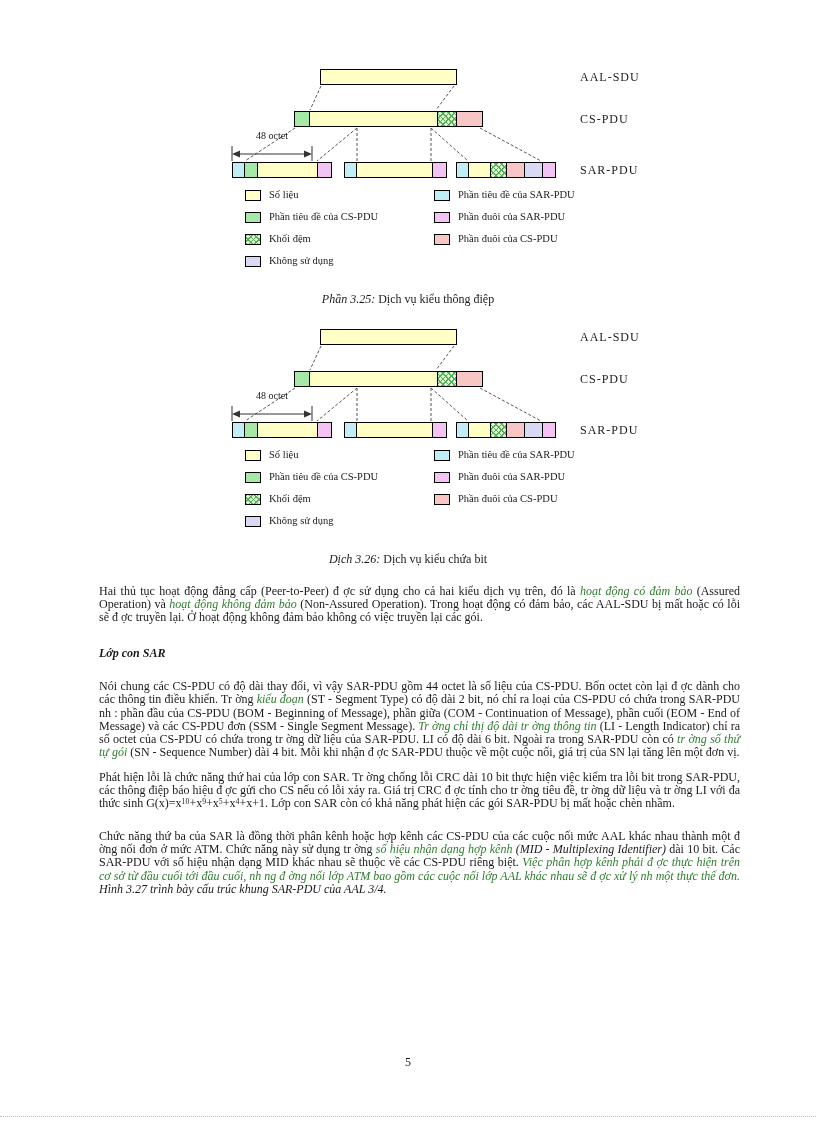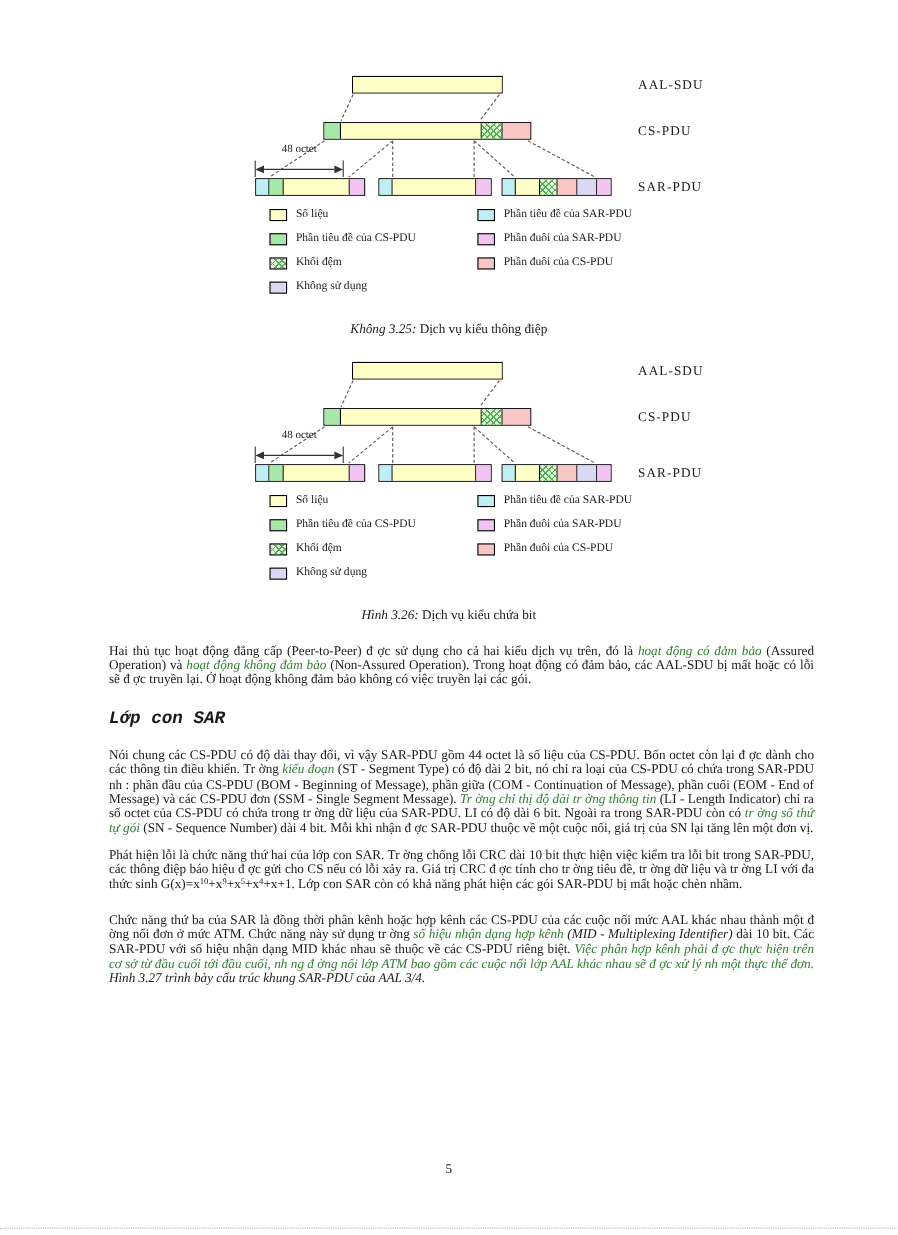--- a/index.html
+++ b/index.html
@@ -21,21 +21,21 @@
   .arrow-label { position:absolute; left:224px; top:66px; width:96px; text-align:center; font-size:10px; }
   .legend-swatch { position:absolute; width:16px; height:11px; border:1px solid #000; }
   .legend-label { position:absolute; font-size:10.5px; white-space:nowrap; }
   .fig-caption { position:absolute; top:228px; left:0; width:100%; text-align:center; font-size:12px; }
   .cap-label { font-style:italic; }
   .body-text {
     position:absolute; left:99px; top:585px; width:641px;
     font-size:12px; line-height:13.1px; text-align:justify;
   }
   .para { margin:0; }
-  .section-heading { margin-top:23px; font-size:16px; font-style:italic; font-weight:bold;font-family:Liberation Mono, monospace; }
+  .section-heading { margin-top:23px; font-size:12px; font-style:italic; font-weight:bold; }
   .p2 { margin-top:20px; }
   .p3 { margin-top:12px; }
   .p4 { margin-top:20px; }
   .it { font-style:italic; }
   .grn { color:var(--accent-green,#2e7d2e);font-style:italic; }
   sup { font-size:0.65em; line-height:0; vertical-align:baseline; position:relative; top:-0.45em; }
   .page-number { position:absolute; top:1055px; left:0; width:100%; text-align:center; font-size:12px; }
   .bottom-dots { position:absolute; left:0; top:1116px; width:816px; height:0; border-top:1px dotted #bdbdbd; }
 </style>
 </head>
@@ -98,21 +98,21 @@
       <div class="legend-swatch" style="left: 245px; top: 170px; background-color: rgb(221, 244, 210); background-image: repeating-linear-gradient(45deg, rgb(85, 176, 85) 0px, rgb(85, 176, 85) 1px, transparent 1px, transparent 4px), repeating-linear-gradient(135deg, rgb(85, 176, 85) 0px, rgb(85, 176, 85) 1px, transparent 1px, transparent 4px);"></div>
       <div class="legend-label" style="left: 269px; top: 169px;">Khối đệm</div>
       <div class="legend-swatch" style="left: 245px; top: 192px; background-color: rgb(217, 217, 243);"></div>
       <div class="legend-label" style="left: 269px; top: 191px;">Không sử dụng</div>
       <div class="legend-swatch" style="left: 434px; top: 126px; background-color: rgb(191, 239, 245);"></div>
       <div class="legend-label" style="left: 458px; top: 125px;">Phần tiêu đề của SAR-PDU</div>
       <div class="legend-swatch" style="left: 434px; top: 148px; background-color: rgb(243, 196, 243);"></div>
       <div class="legend-label" style="left: 458px; top: 147px;">Phần đuôi của SAR-PDU</div>
       <div class="legend-swatch" style="left: 434px; top: 170px; background-color: rgb(249, 198, 198);"></div>
       <div class="legend-label" style="left: 458px; top: 169px;">Phần đuôi của CS-PDU</div>
-      <div class="fig-caption"><span class="cap-label">Không 3.25:</span><span> Dịch vụ kiểu thông điệp</span></div>
+      <div class="fig-caption"><span class="cap-label">Phần 3.25:</span><span> Dịch vụ kiểu thông điệp</span></div>
     </div>
   <div class="figure" id="figure-326">
       <svg width="816" height="252" class="fig-svg">
         <line x1="321" y1="22" x2="310" y2="46" stroke="#555" stroke-width="1" stroke-dasharray="3,2"></line>
         <line x1="454" y1="22" x2="436" y2="46" stroke="#555" stroke-width="1" stroke-dasharray="3,2"></line>
         <line x1="295" y1="64" x2="245" y2="97" stroke="#555" stroke-width="1" stroke-dasharray="3,2"></line>
         <line x1="357" y1="64" x2="317" y2="97" stroke="#555" stroke-width="1" stroke-dasharray="3,2"></line>
         <line x1="357" y1="64" x2="357" y2="97" stroke="#555" stroke-width="1" stroke-dasharray="3,2"></line>
         <line x1="431" y1="64" x2="431" y2="97" stroke="#555" stroke-width="1" stroke-dasharray="3,2"></line>
         <line x1="431" y1="64" x2="468" y2="97" stroke="#555" stroke-width="1" stroke-dasharray="3,2"></line>
@@ -162,21 +162,21 @@
       <div class="legend-swatch" style="left: 245px; top: 170px; background-color: rgb(221, 244, 210); background-image: repeating-linear-gradient(45deg, rgb(85, 176, 85) 0px, rgb(85, 176, 85) 1px, transparent 1px, transparent 4px), repeating-linear-gradient(135deg, rgb(85, 176, 85) 0px, rgb(85, 176, 85) 1px, transparent 1px, transparent 4px);"></div>
       <div class="legend-label" style="left: 269px; top: 169px;">Khối đệm</div>
       <div class="legend-swatch" style="left: 245px; top: 192px; background-color: rgb(217, 217, 243);"></div>
       <div class="legend-label" style="left: 269px; top: 191px;">Không sử dụng</div>
       <div class="legend-swatch" style="left: 434px; top: 126px; background-color: rgb(191, 239, 245);"></div>
       <div class="legend-label" style="left: 458px; top: 125px;">Phần tiêu đề của SAR-PDU</div>
       <div class="legend-swatch" style="left: 434px; top: 148px; background-color: rgb(243, 196, 243);"></div>
       <div class="legend-label" style="left: 458px; top: 147px;">Phần đuôi của SAR-PDU</div>
       <div class="legend-swatch" style="left: 434px; top: 170px; background-color: rgb(249, 198, 198);"></div>
       <div class="legend-label" style="left: 458px; top: 169px;">Phần đuôi của CS-PDU</div>
-      <div class="fig-caption"><span class="cap-label">Hình 3.26:</span><span> Dịch vụ kiểu chứa bit</span></div>
+      <div class="fig-caption"><span class="cap-label">Dịch 3.26:</span><span> Dịch vụ kiểu chứa bit</span></div>
     </div>
 
   <div class="body-text">
     <p class="para"><span>Hai thủ tục hoạt động đẳng cấp (Peer-to-Peer) đ ợc sử dụng cho cả hai kiểu dịch vụ trên, đó là </span><span class="it grn">hoạt động có đảm bảo</span><span> (Assured Operation) và </span><span class="it grn">hoạt động không đảm bảo</span><span> (Non-Assured Operation). Trong hoạt động có đảm bảo, các AAL-SDU bị mất hoặc có lỗi sẽ đ ợc truyền lại. Ở hoạt động không đảm bảo không có việc truyền lại các gói.</span></p>
     <h3 class="section-heading">Lớp con SAR</h3>
     <p class="para p2"><span>Nói chung các CS-PDU có độ dài thay đổi, vì vậy SAR-PDU gồm 44 octet là số liệu của CS-PDU. Bốn octet còn lại đ ợc dành cho các thông tin điều khiển. Tr ờng </span><span class="it grn">kiểu đoạn</span><span> (ST - Segment Type) có độ dài 2 bit, nó chỉ ra loại của CS-PDU có chứa trong SAR-PDU nh : phần đầu của CS-PDU (BOM - Beginning of Message), phần giữa (COM - Continuation of Message), phần cuối (EOM - End of Message) và các CS-PDU đơn (SSM - Single Segment Message). </span><span class="it grn">Tr ờng chỉ thị độ dài tr ờng thông tin</span><span> (LI - Length Indicator) chỉ ra số octet của CS-PDU có chứa trong tr ờng dữ liệu của SAR-PDU. LI có độ dài 6 bit. Ngoài ra trong SAR-PDU còn có </span><span class="it grn">tr ờng số thứ tự gói</span><span> (SN - Sequence Number) dài 4 bit. Mỗi khi nhận đ ợc SAR-PDU thuộc về một cuộc nối, giá trị của SN lại tăng lên một đơn vị.</span></p>
     <p class="para p3"><span>Phát hiện lỗi là chức năng thứ hai của lớp con SAR. Tr ờng chống lỗi CRC dài 10 bit thực hiện việc kiểm tra lỗi bit trong SAR-PDU, các thông điệp báo hiệu đ ợc gửi cho CS nếu có lỗi xảy ra. Giá trị CRC đ ợc tính cho tr ờng tiêu đề, tr ờng dữ liệu và tr ờng LI với đa thức sinh G(x)=x</span><sup>10</sup><span>+x</span><sup>9</sup><span>+x</span><sup>5</sup><span>+x</span><sup>4</sup><span>+x+1. Lớp con SAR còn có khả năng phát hiện các gói SAR-PDU bị mất hoặc chèn nhầm.</span></p>
     <p class="para p4"><span>Chức năng thứ ba của SAR là đồng thời phân kênh hoặc hợp kênh các CS-PDU của các cuộc nối mức AAL khác nhau thành một đ ờng nối đơn ở mức ATM. Chức năng này sử dụng tr ờng </span><span class="it grn">số hiệu nhận dạng hợp kênh</span><span class="it"> (MID - Multiplexing Identifier)</span><span> dài 10 bit. Các SAR-PDU với số hiệu nhận dạng MID khác nhau sẽ thuộc về các CS-PDU riêng biệt. </span><span class="it grn">Việc phân hợp kênh phải đ ợc thực hiện trên cơ sở từ đầu cuối tới đầu cuối, nh ng đ ờng nối lớp ATM bao gồm các cuộc nối lớp AAL khác nhau sẽ đ ợc xử lý nh một thực thể đơn.</span><span class="it"> Hình 3.27 trình bày cấu trúc khung SAR-PDU của AAL 3/4.</span></p>
   </div>
 

